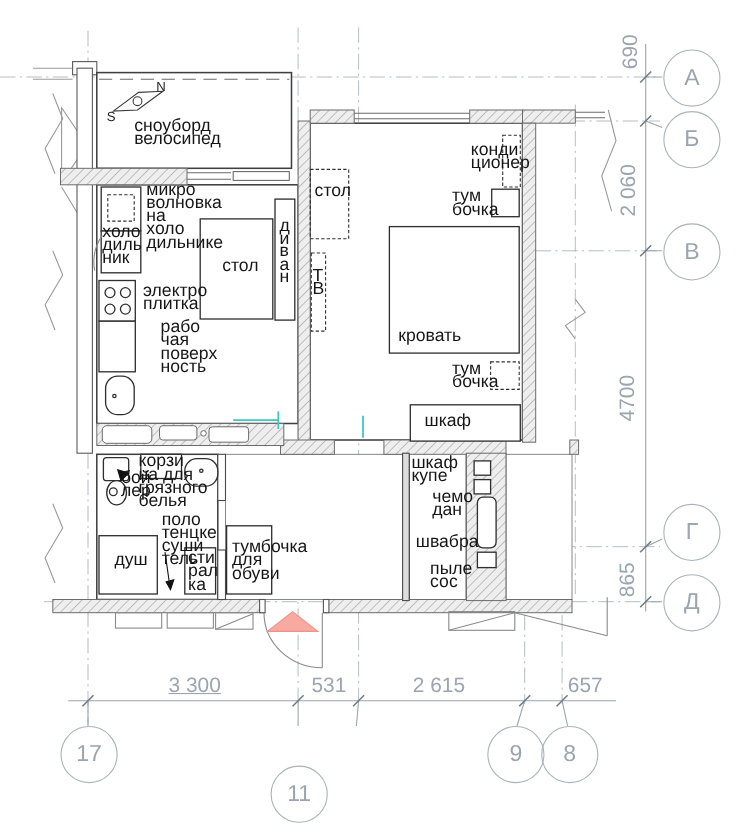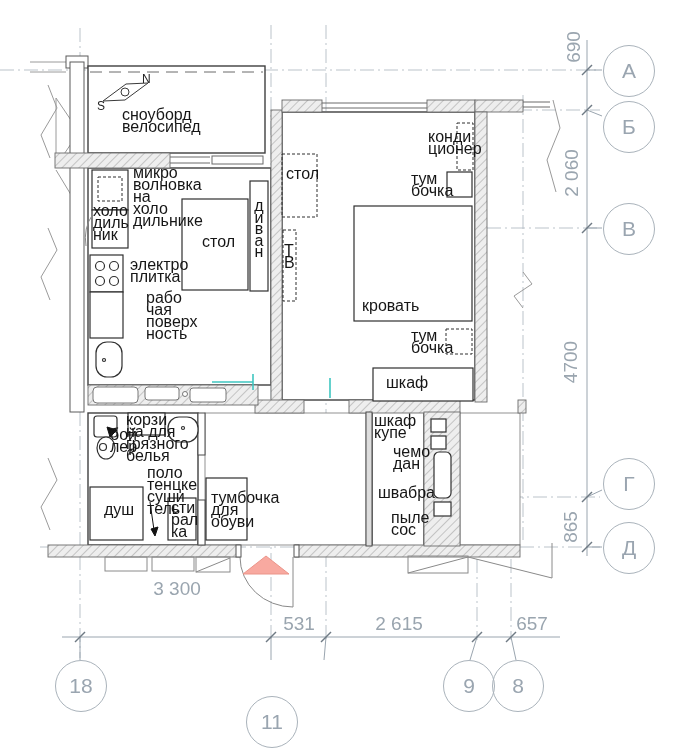--- a/index.html
+++ b/index.html
@@ -1,21 +1,21 @@
 <!DOCTYPE html>
 <html><head>
 <meta charset="utf-8">
 <style>
   html,body{margin:0;padding:0;background:#fff;}
   #canvas{position:relative;width:677px;height:750px;background:#ffffff;overflow:hidden;
           font-family:"Liberation Sans", sans-serif;}
   #plan-svg{position:absolute;left:0;top:0;}
   .lbl{position:absolute;font-size:16px;line-height:12px;color:#161616;white-space:pre-line;
        font-family:"Liberation Sans", sans-serif;}
-  .lbl.vert{width:10px;word-break:break-all;white-space:normal;line-height:11.5px;text-align:center;}
+  .lbl.vert{width:10px;word-break:break-all;white-space:normal;line-height:11.5px;}
   .compass-letter{position:absolute;font-size:12px;color:#222;font-weight:bold;font-weight:normal;}
   .axis-circle{position:absolute;width:50px;height:50px;border-radius:50%;
        border:1.4px solid #aab3bb;color:#9aa5b0;font-size:21px;display:flex;
        align-items:center;justify-content:center;background:transparent;}
   .dim{position:absolute;color:#9aa5af;font-size:19px;text-align:center;}
   .dim.rot{transform:rotate(-90deg);}
 </style>
 </head>
 <body>
 
@@ -269,27 +269,27 @@
 <div class="lbl" style="left:211px;top:492px;">тумбочка
 для
 обуви</div>
 
 <div class="axis-circle" style="left:603px;top:45px;">А</div>
 <div class="axis-circle" style="left:603px;top:101px;">Б</div>
 <div class="axis-circle" style="left:603px;top:203px;">В</div>
 <div class="axis-circle" style="left:603px;top:458px;">Г</div>
 <div class="axis-circle" style="left:603px;top:522px;">Д</div>
 
-<div class="axis-circle" style="left:55px;top:660px;">18</div>
+<div class="axis-circle" style="left:55px;top:660px;">17</div>
 <div class="axis-circle" style="left:246px;top:696px;">11</div>
 <div class="axis-circle" style="left:443px;top:660px;">9</div>
 <div class="axis-circle" style="left:492px;top:660px;">8</div>
 
 <div class="dim rot" style="left:544px;top:36px;width:60px;">690</div>
 <div class="dim rot" style="left:532px;top:162px;width:80px;">2 060</div>
 <div class="dim rot" style="left:531px;top:351px;width:80px;">4700</div>
 <div class="dim rot" style="left:541px;top:516px;width:60px;">865</div>
-<div class="dim" style="left:137px;top:578px;width:80px;">3 300</div>
+<div class="dim" style="left:137px;top:613px;width:80px;text-decoration:underline;">3 300</div>
 <div class="dim" style="left:269px;top:613px;width:60px;">531</div>
 <div class="dim" style="left:359px;top:613px;width:80px;">2 615</div>
 <div class="dim" style="left:502px;top:613px;width:60px;">657</div>
 
 </div>
 
 </body></html>

